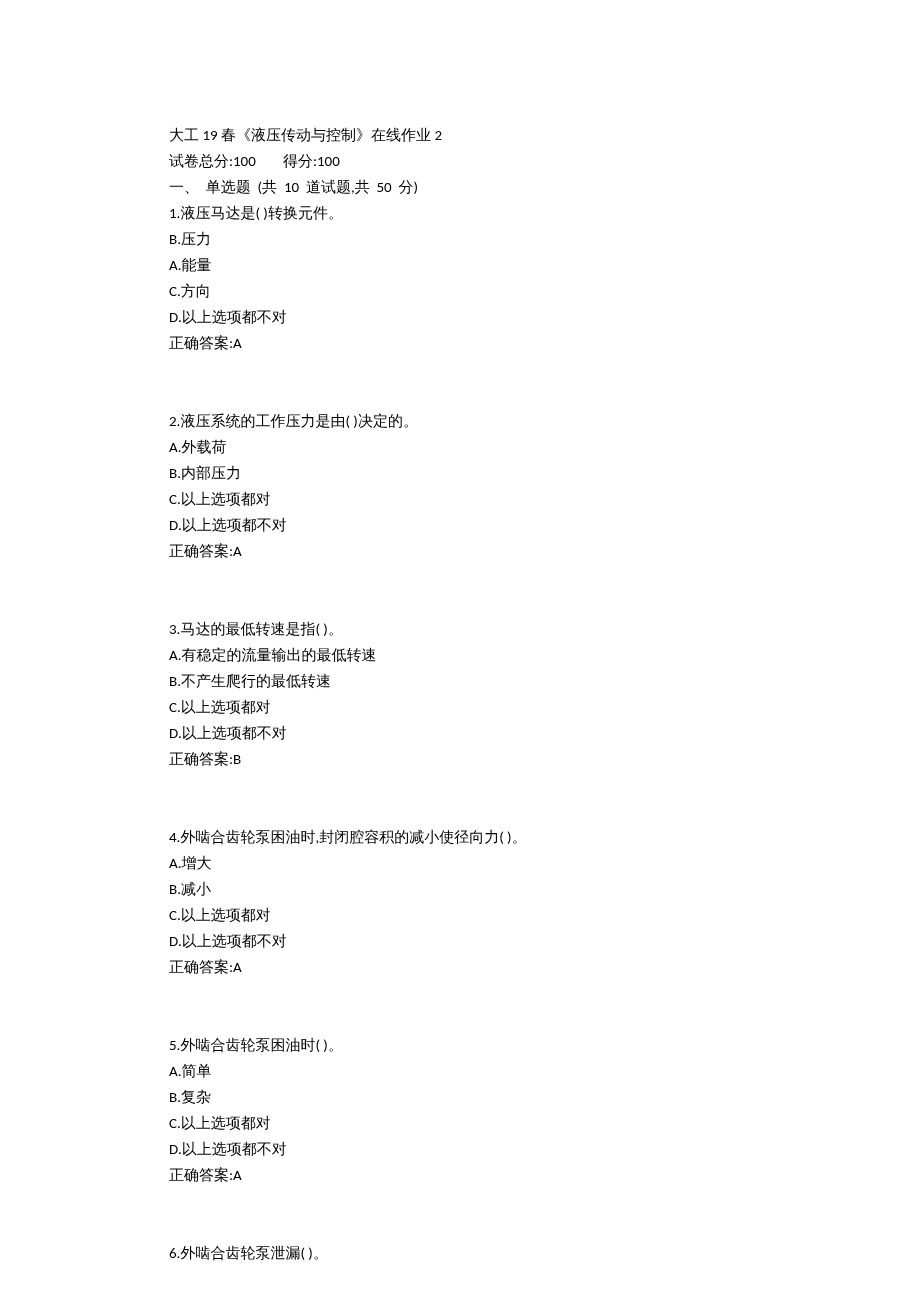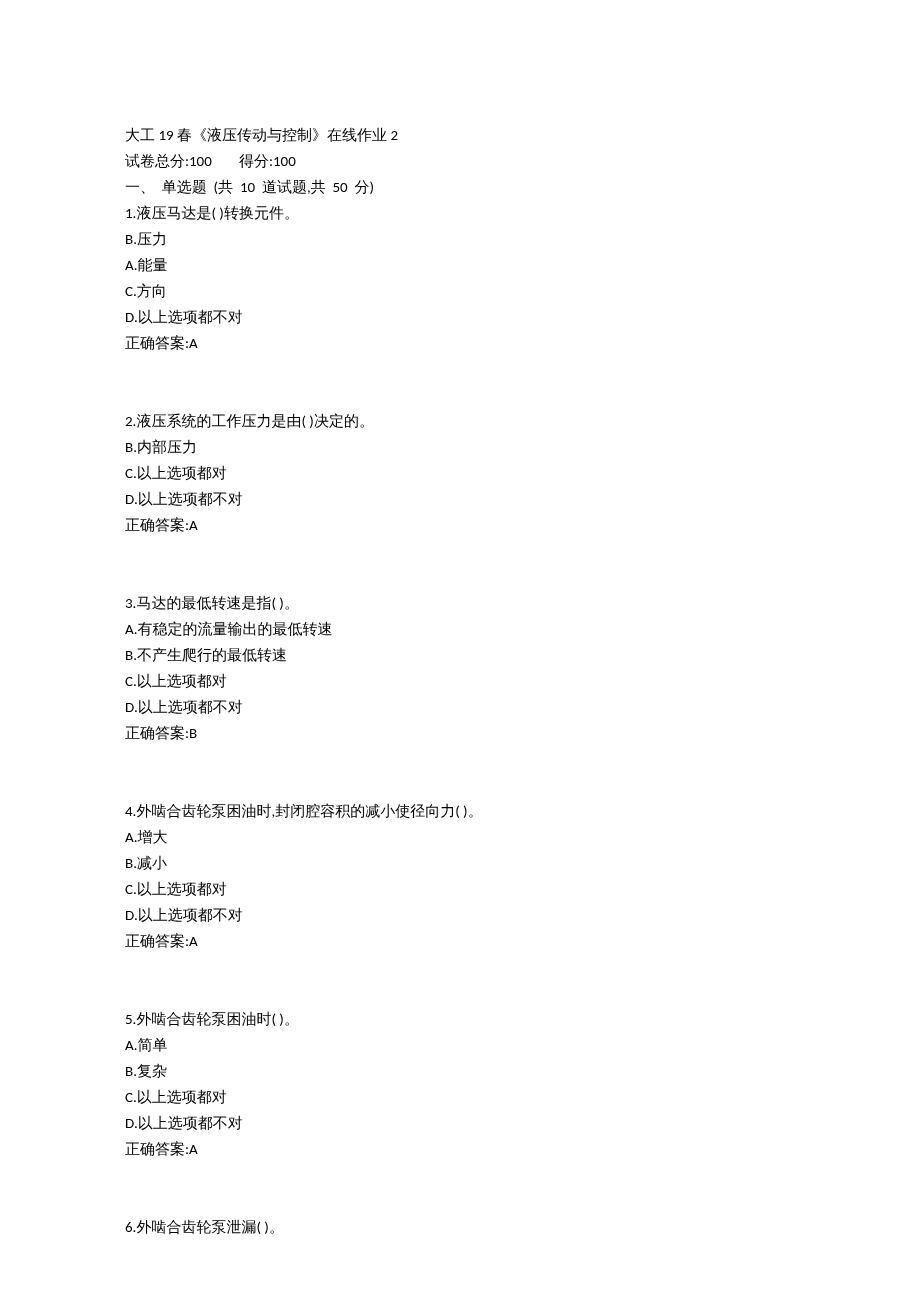--- a/index.html
+++ b/index.html
@@ -10,20 +10,21 @@
     width: 920px;
   }
   .page {
     padding: 122px 125px 60px 125px;
     font-size: 15px;
     line-height: 26px;
     color: #000000;
   }
   .line {
     white-space: pre-wrap;
+    margin-left: 44px;
   }
   .block {
     margin-bottom: 52px;
   }
   .block:last-child {
     margin-bottom: 0;
   }
 </style>
 </head>
 <body>
@@ -40,20 +41,21 @@
       <div class="line">B.压力</div>
       <div class="line">A.能量</div>
       <div class="line">C.方向</div>
       <div class="line">D.以上选项都不对</div>
       <div class="line">正确答案:A</div>
     </div>
   </div>
 
   <div class="block">
     <div class="line"><span>2</span>.<span>液压系统的工作压力是由( )决定的。</span></div>
+    <div class="line">A.外载荷</div>
     <div class="line">B.内部压力</div>
     <div class="line">C.以上选项都对</div>
     <div class="line">D.以上选项都不对</div>
     <div class="line">正确答案:A</div>
   </div>
 
   <div class="block">
     <div class="line"><span>3</span>.<span>马达的最低转速是指( )。</span></div>
     <div class="line">A.有稳定的流量输出的最低转速</div>
     <div class="line">B.不产生爬行的最低转速</div>

